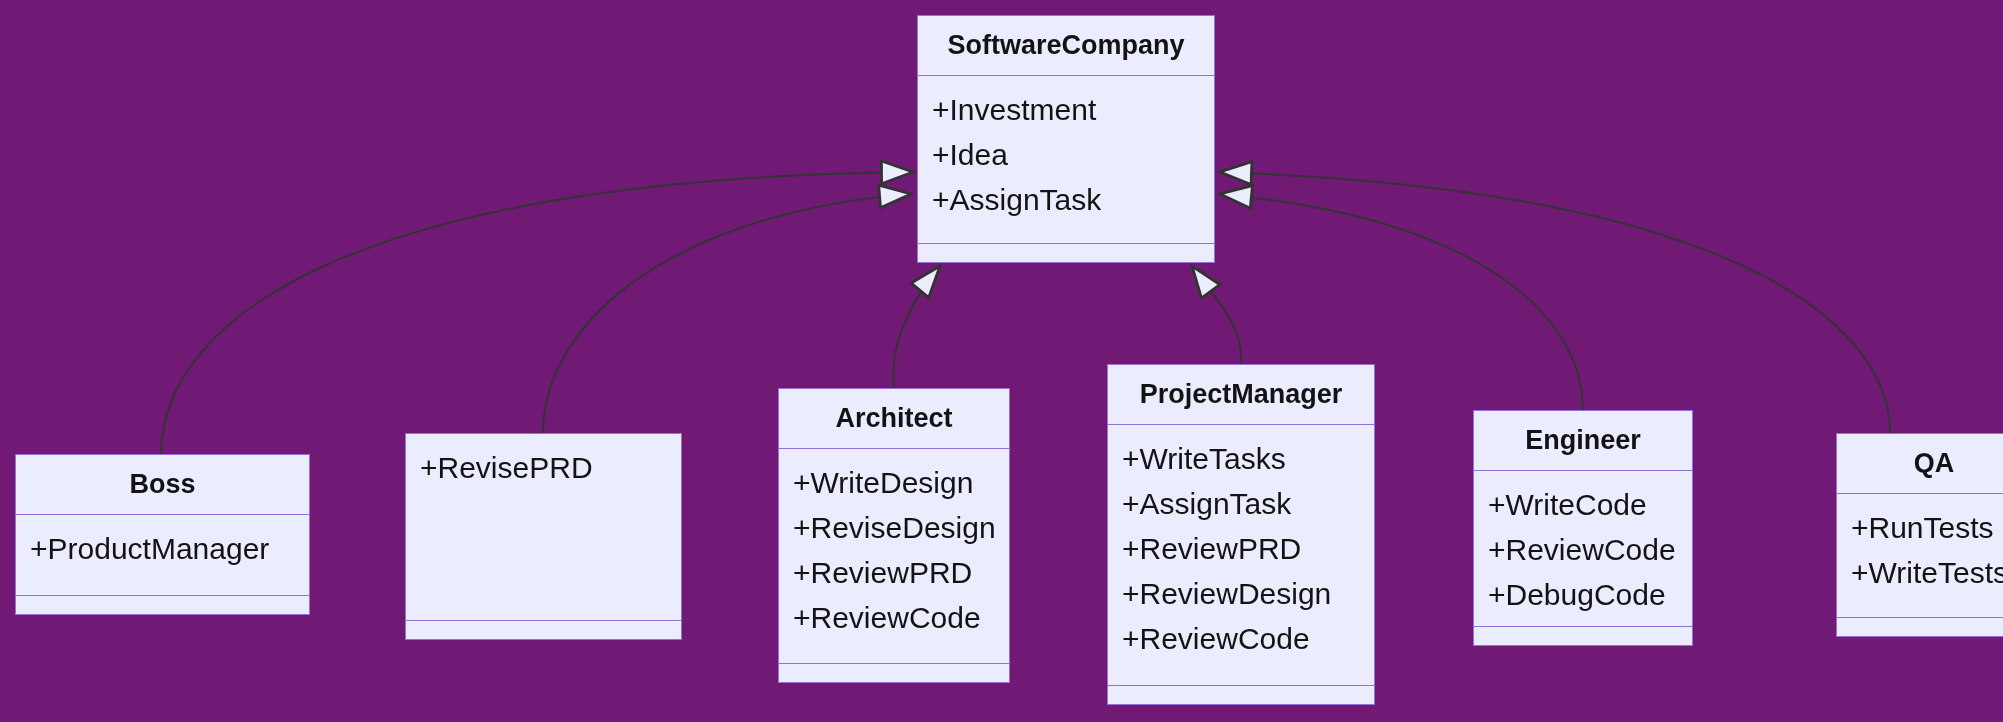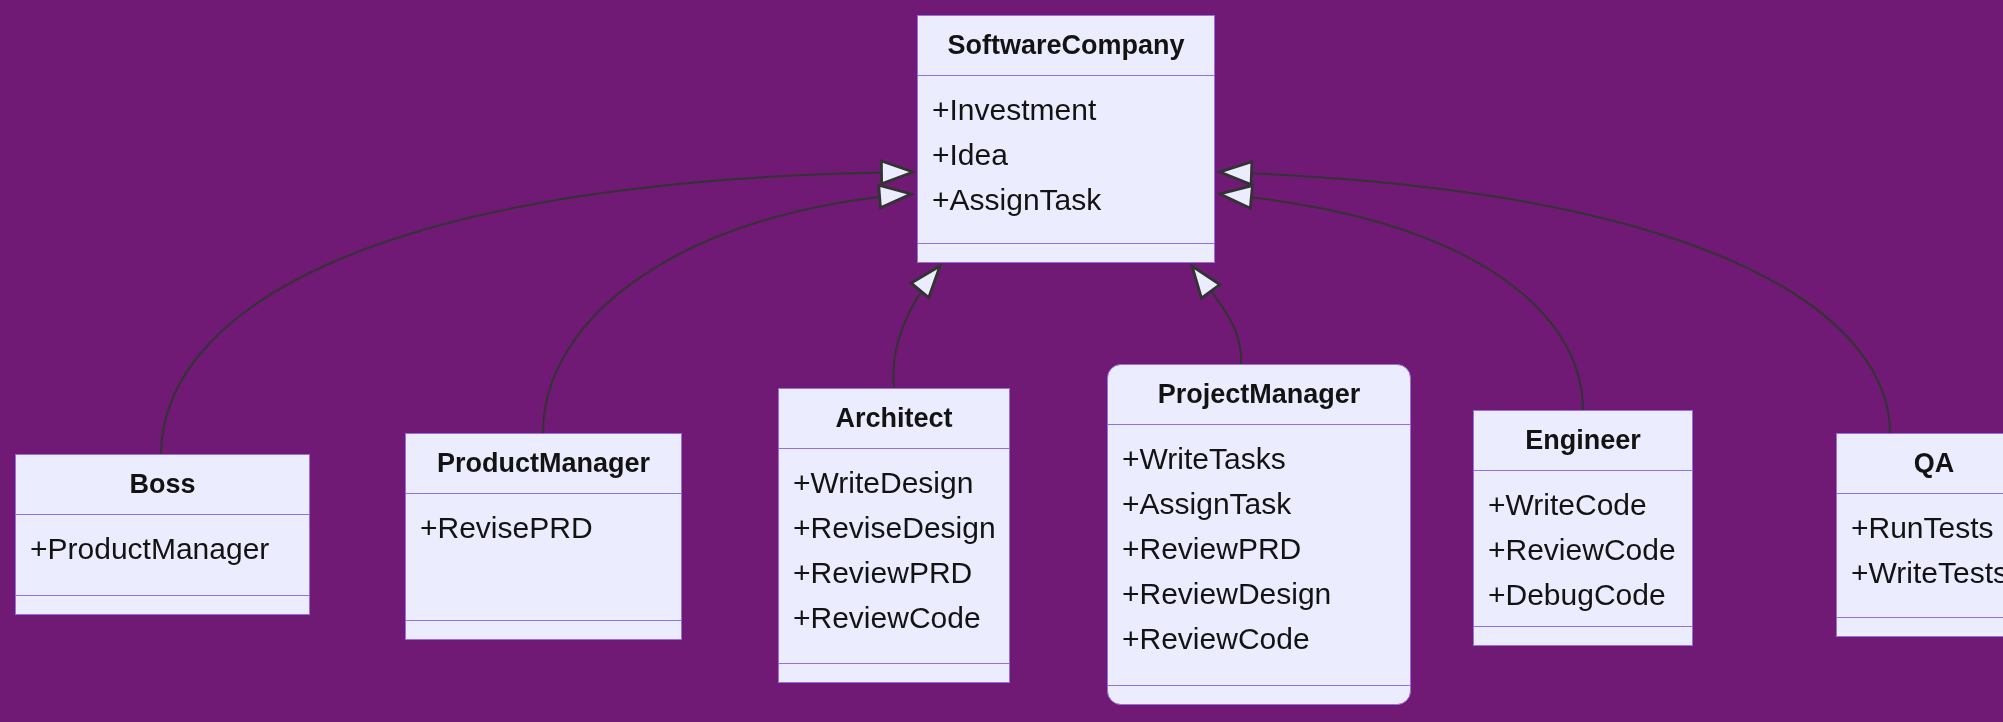--- a/index.html
+++ b/index.html
@@ -97,39 +97,38 @@
 
   <div class="cls" style="left:15px; top:454px; width:295px; height:161px;">
     <div class="cls-title">Boss</div>
     <div class="cls-attrs">
       <div class="attr">+ProductManager</div>
     </div>
     <div class="cls-methods"></div>
   </div>
 
   <div class="cls" style="left:405px; top:433px; width:277px; height:207px;">
-    <div class="cls-title">ProductManager</div>
     <div class="cls-attrs">
       <div class="attr">+RevisePRD</div>
     </div>
     <div class="cls-methods"></div>
   </div>
 
   <div class="cls" style="left:778px; top:388px; width:232px; height:295px;">
     <div class="cls-title">Architect</div>
     <div class="cls-attrs">
       <div class="attr">+WriteDesign</div>
       <div class="attr">+ReviseDesign</div>
       <div class="attr">+ReviewPRD</div>
       <div class="attr">+ReviewCode</div>
     </div>
     <div class="cls-methods"></div>
   </div>
 
-  <div class="cls" style="left:1107px; top:364px; width:304px; height:341px;border-radius:14px;">
+  <div class="cls" style="left:1107px; top:364px; width:268px; height:341px;">
     <div class="cls-title">ProjectManager</div>
     <div class="cls-attrs">
       <div class="attr">+WriteTasks</div>
       <div class="attr">+AssignTask</div>
       <div class="attr">+ReviewPRD</div>
       <div class="attr">+ReviewDesign</div>
       <div class="attr">+ReviewCode</div>
     </div>
     <div class="cls-methods"></div>
   </div>

